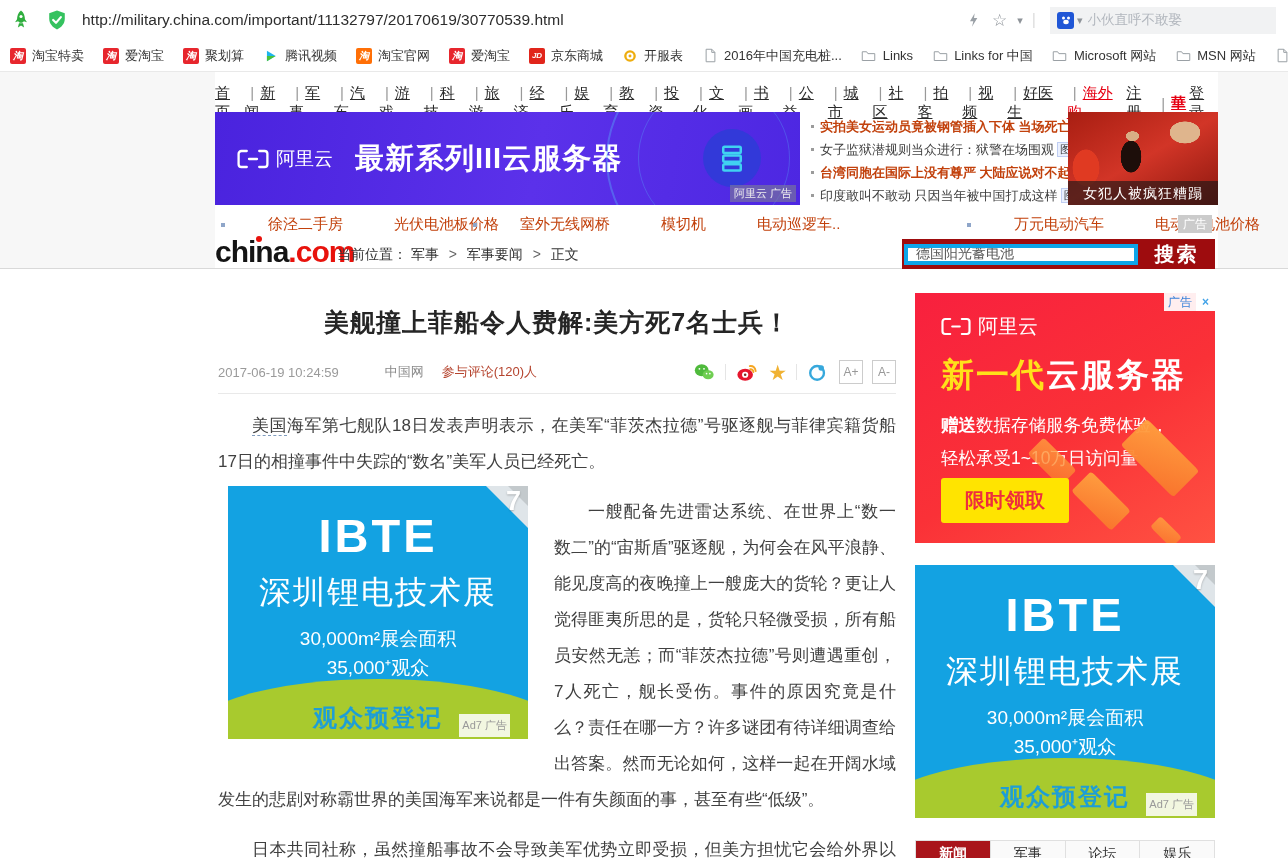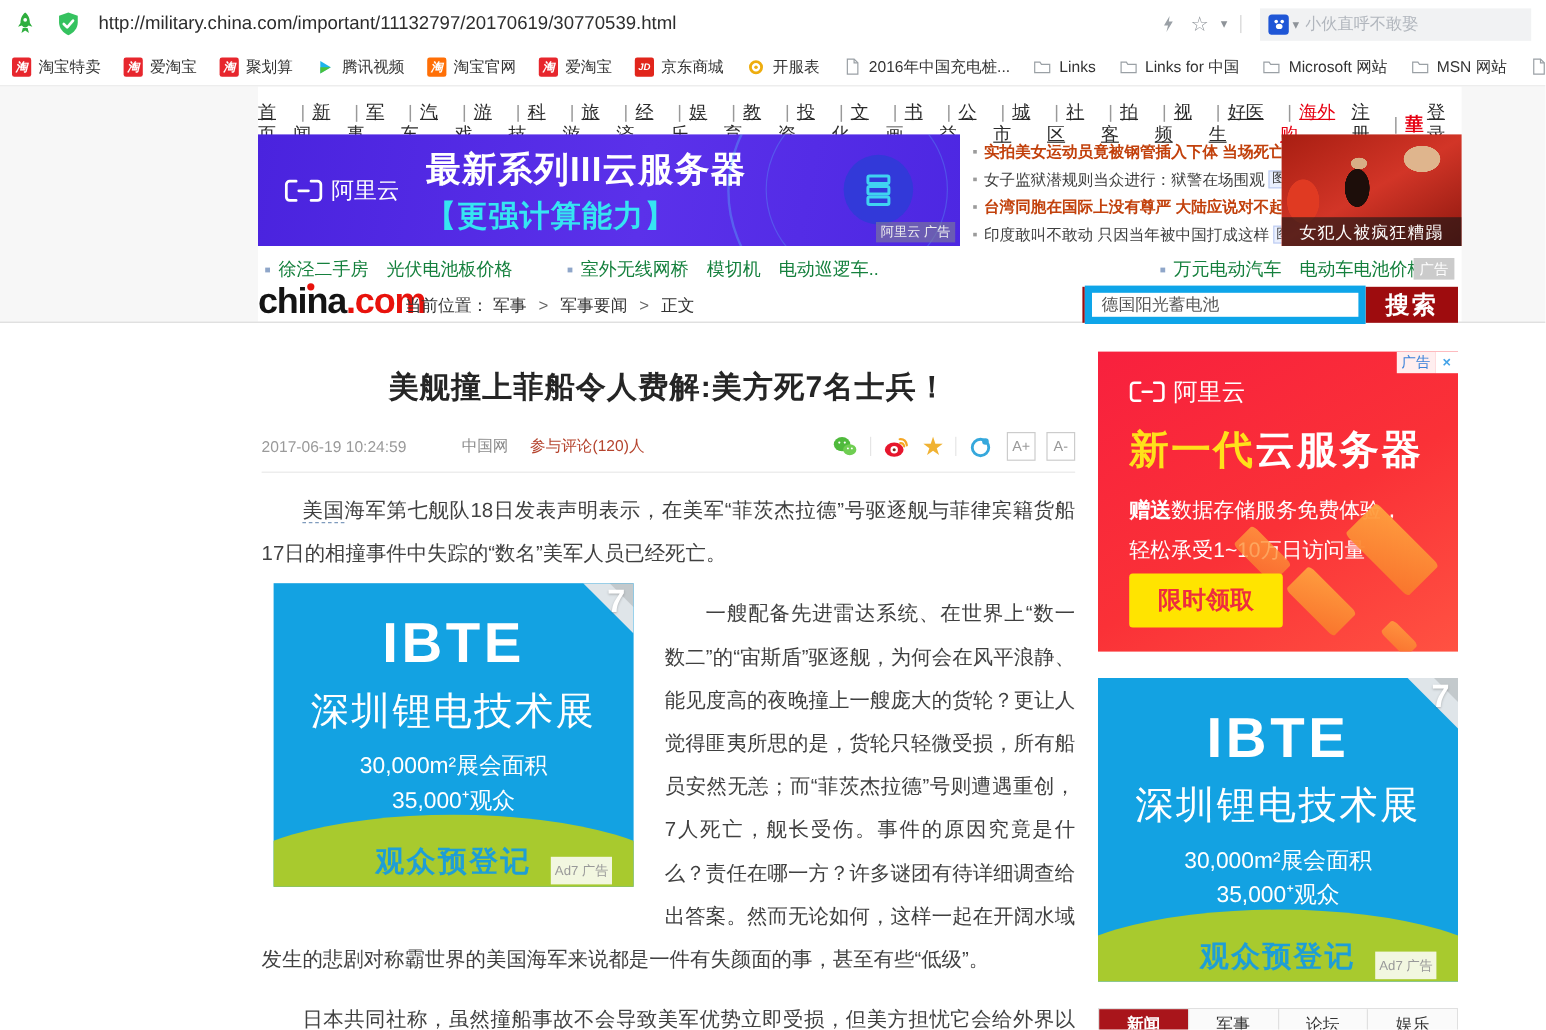--- a/index.html
+++ b/index.html
@@ -68,34 +68,34 @@
       radial-gradient(ellipse 11px 8px at 43% 26%, #d8ae85 0%, #d8ae85 60%, transparent 62%),
       radial-gradient(ellipse 25px 18px at 78% 22%, #dfb58d 0%, #dfb58d 60%, transparent 62%),
       radial-gradient(ellipse 22px 30px at 12% 60%, #e03a22 0%, #e03a22 60%, transparent 62%),
       linear-gradient(150deg,#a81e12 0%,#d23527 50%,#8c170e 100%); }
   .photoad .cap { position:absolute; bottom:0; left:0; width:100%; height:24px; line-height:24px; background:rgba(22,22,22,.62); color:#fff; font-size:14px; text-align:center; letter-spacing:1px; }
 
   
   .textlinks { position:absolute; top:215px; left:215px; width:1003px; height:22px; font-size:15px; z-index:5; }
   .tl-group { position:absolute; top:0; display:flex; align-items:center; }
   .tl-group::before { content:""; width:4px; height:4px; background:#8fa6c9; margin-right:7px; flex:none; }
-  .tl-group a { color:#15803d; text-decoration:none; margin-right:15px; white-space:nowrap; }
+  .tl-group a { color:#c2410c; text-decoration:none; margin-right:15px; white-space:nowrap;margin-left:36px; }
   .tl-g1 { left:6px; } .tl-g2 { left:258px; } .tl-g3 { left:752px; }
   .adtag-grey { position:absolute; right:6px; top:0; background:#cbcbcb; color:#fff; font-size:12px; padding:2px 5px; line-height:14px; }
 
   
   .masthead { position:absolute; top:239px; left:215px; width:1003px; height:30px; z-index:5; }
   .logo { position:absolute; left:0; top:-4px; font-size:30px; font-weight:bold; letter-spacing:-1px; cursor:pointer; }
   .logo .blk { color:#141414; } .logo .red { color:#e8120c; }
   .logo::after { content:""; position:absolute; left:41px; top:1px; width:6px; height:6px; border-radius:50%; background:#e8120c; }
   .crumbs { position:absolute; left:122px; top:7px; font-size:14px; color:#333; }
   .crumbs a { color:#333; text-decoration:none; }
   .crumb-sep { margin:0 6px; color:#666; }
   .searchband { position:absolute; right:3px; top:0; width:313px; height:30px; background:#9e0c0e; display:flex; align-items:center; }
-  .searchband input { width:234px; height:32px; margin-left:2px; border:6px solid #0ea5e9; padding:0 8px; font-size:14px; color:#555; font-family:inherit; outline:none; }
+  .searchband input { width:234px; height:21px; margin-left:2px; border:4px solid #0ea5e9; padding:0 8px; font-size:14px; color:#555; font-family:inherit; outline:none; }
   .search-btn { flex:1; text-align:center; color:#fff; font-size:20px; font-weight:bold; letter-spacing:2px; background:transparent; border:none; cursor:pointer; font-family:inherit; }
 
   .pageline { position:absolute; top:268px; left:0; width:1288px; border-top:1px solid #d9d9d9; z-index:2; }
 
   
   .article { position:absolute; top:292px; left:218px; width:678px; z-index:5; }
   .art-title { text-align:center; font-size:25px; font-weight:bold; color:#252525; margin-top:14px; letter-spacing:1px; }
   .meta { display:flex; align-items:center; margin-top:20px; font-size:13px; color:#9a9a9a; height:26px; }
   .meta .src { margin-left:46px; color:#8a8a8a; }
   .meta .cmt { margin-left:18px; color:#b5442e; text-decoration:none; }
@@ -310,21 +310,20 @@
 <div class="bannerrow">
   <div class="aliyun-banner">
     <span class="ali-logo">
       <svg width="32" height="20" viewBox="0 0 36 22">
           <path d="M11 2H5a3.2 3.2 0 0 0-3.2 3.2v11.6A3.2 3.2 0 0 0 5 20h6M25 2h6a3.2 3.2 0 0 1 3.2 3.2v11.6A3.2 3.2 0 0 1 31 20h-6M13.5 11h9" stroke="#fff" stroke-width="2.6" fill="none" stroke-linecap="round"></path>
         </svg>
       <span>阿里云</span>
     </span>
     <span class="ali-mid">
       <div class="ali-title">最新系列III云服务器</div>
-      <div class="ali-sub">【更强计算能力】</div>
     </span>
     <span class="server-ico">
       <svg width="30" height="30" viewBox="0 0 24 24">
           <g stroke="#3fe5f3" stroke-width="2" fill="none">
             <rect x="5" y="3" width="14" height="5" rx="1"></rect>
             <rect x="5" y="10" width="14" height="5" rx="1"></rect>
             <rect x="5" y="17" width="14" height="5" rx="1"></rect>
           </g>
         </svg>
     </span>

